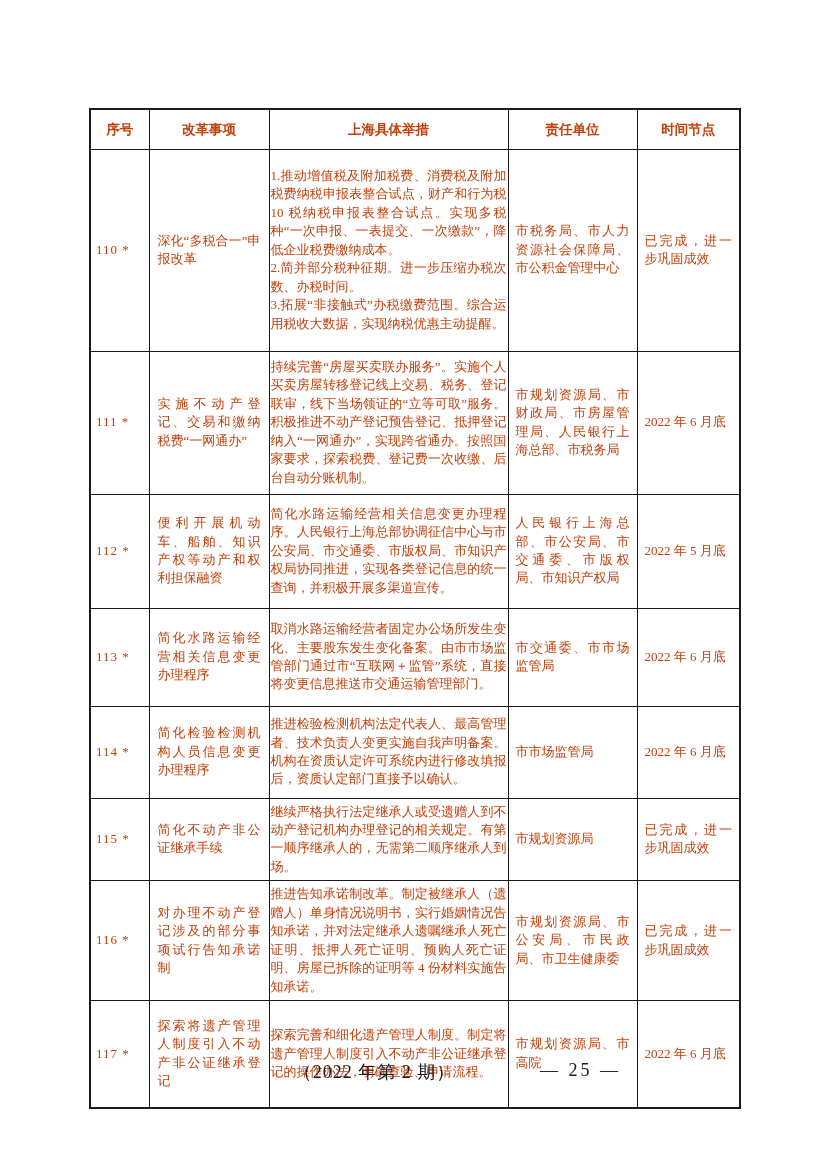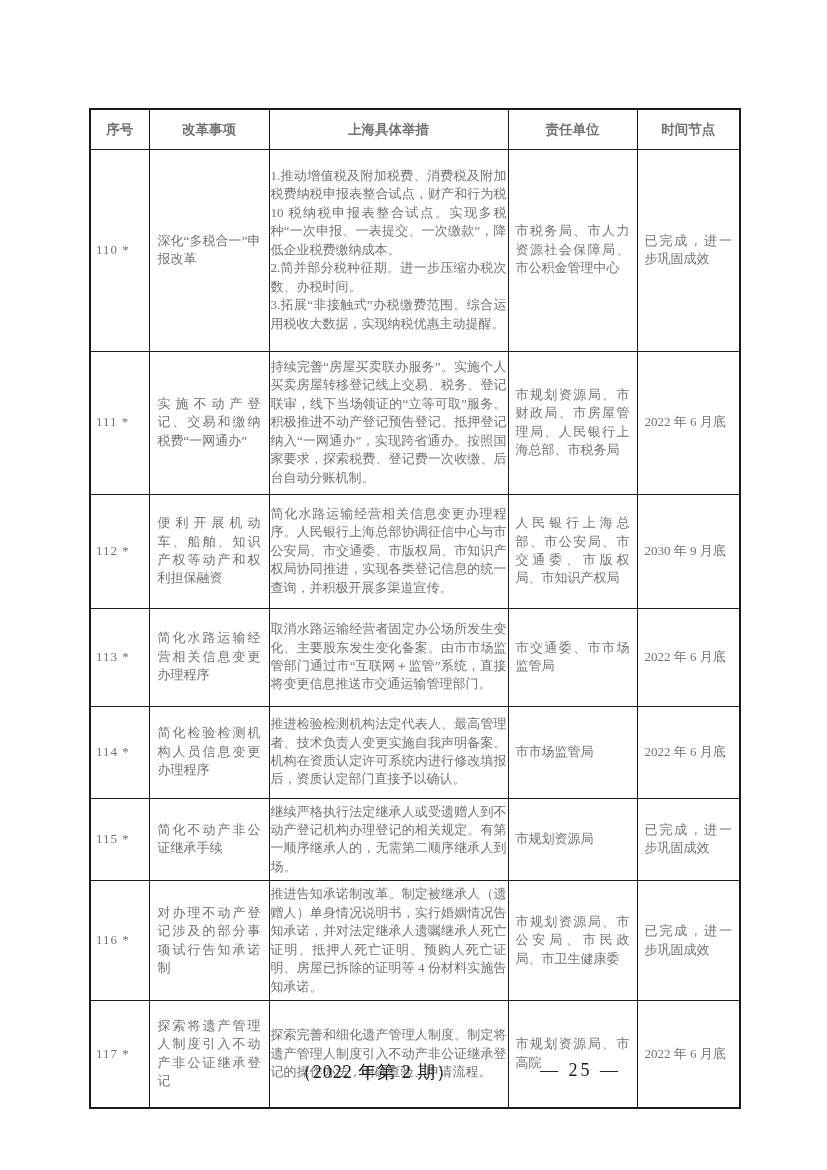--- a/index.html
+++ b/index.html
@@ -21,21 +21,21 @@
     width: 650px;
     border-collapse: collapse;
     table-layout: fixed;
     border: 2px solid #1a1a1a;
   }
   .reform-table th, .reform-table td {
     border: 1px solid #1a1a1a;
     vertical-align: middle;
     font-size: 13px;
     line-height: 1.42;
-    color: #737373;
+    color: #c2410c;
   }
   .reform-table thead tr { height: 40px; }
   .reform-table th {
     font-weight: bold;
     text-align: center;
     font-size: 13.5px;
   }
   td.seq {
     text-align: left;
     padding: 2px 2px 2px 5px;
@@ -129,21 +129,21 @@
         <td class="item">实施不动产登记、交易和缴纳税费“一网通办”</td>
         <td class="measures">持续完善“房屋买卖联办服务”。实施个人买卖房屋转移登记线上交易、税务、登记联审，线下当场领证的“立等可取”服务。积极推进不动产登记预告登记、抵押登记纳入“一网通办”，实现跨省通办。按照国家要求，探索税费、登记费一次收缴、后台自动分账机制。</td>
         <td class="unit">市规划资源局、市财政局、市房屋管理局、人民银行上海总部、市税务局</td>
         <td class="time">2022 年 6 月底</td>
       </tr>
       <tr class="r2">
         <td class="seq">112 *</td>
         <td class="item">便利开展机动车、船舶、知识产权等动产和权利担保融资</td>
         <td class="measures">简化水路运输经营相关信息变更办理程序。人民银行上海总部协调征信中心与市公安局、市交通委、市版权局、市知识产权局协同推进，实现各类登记信息的统一查询，并积极开展多渠道宣传。</td>
         <td class="unit">人民银行上海总部、市公安局、市交通委、市版权局、市知识产权局</td>
-        <td class="time">2030 年 9 月底</td>
+        <td class="time">2022 年 5 月底</td>
       </tr>
       <tr class="r3">
         <td class="seq">113 *</td>
         <td class="item">简化水路运输经营相关信息变更办理程序</td>
         <td class="measures">取消水路运输经营者固定办公场所发生变化、主要股东发生变化备案。由市市场监管部门通过市“互联网＋监管”系统，直接将变更信息推送市交通运输管理部门。</td>
         <td class="unit">市交通委、市市场监管局</td>
         <td class="time">2022 年 6 月底</td>
       </tr>
       <tr class="r4">
         <td class="seq">114 *</td>

